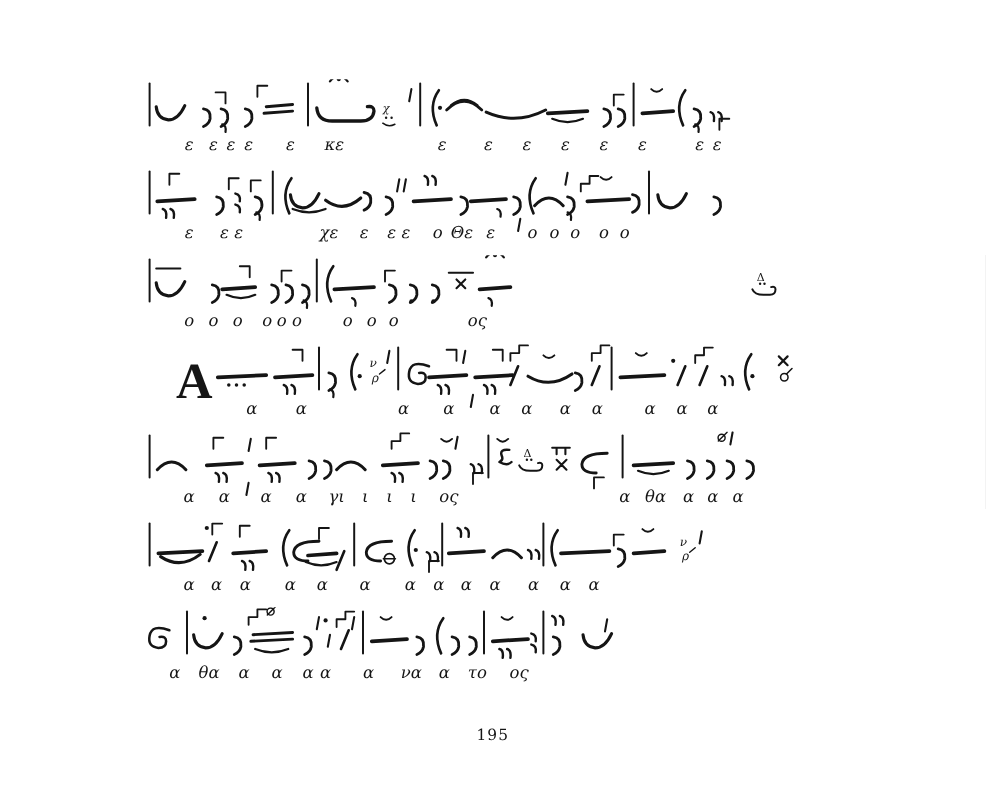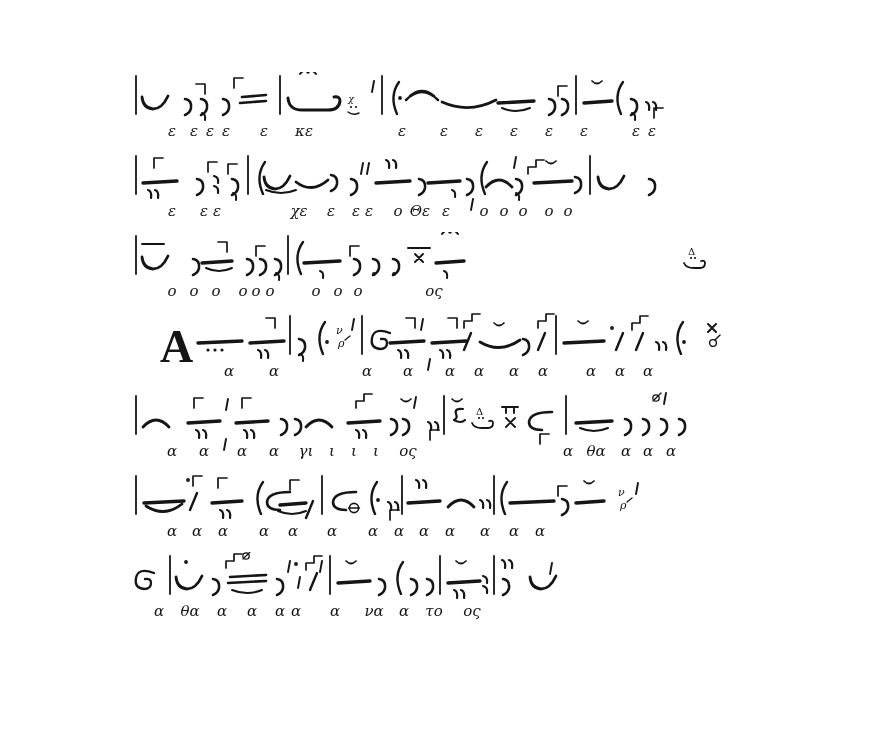--- a/index.html
+++ b/index.html
@@ -488,13 +488,16 @@
         <text x="252" y="64" text-anchor="middle" class="lyric">α</text>
         <text x="280" y="64" text-anchor="middle" class="lyric">α</text>
         <text x="296" y="64" text-anchor="middle" class="lyric">α</text>
         <text x="335" y="64" text-anchor="middle" class="lyric">α</text>
         <text x="374" y="64" text-anchor="middle" class="lyric">να</text>
         <text x="404" y="64" text-anchor="middle" class="lyric">α</text>
         <text x="434" y="64" text-anchor="middle" class="lyric">το</text>
         <text x="472" y="64" text-anchor="middle" class="lyric">ος</text>
       </svg>
   </div>
+  <div class="footer">
+    <span class="pagenum">195</span>
+  </div>
 </div>
 
 </body></html>

